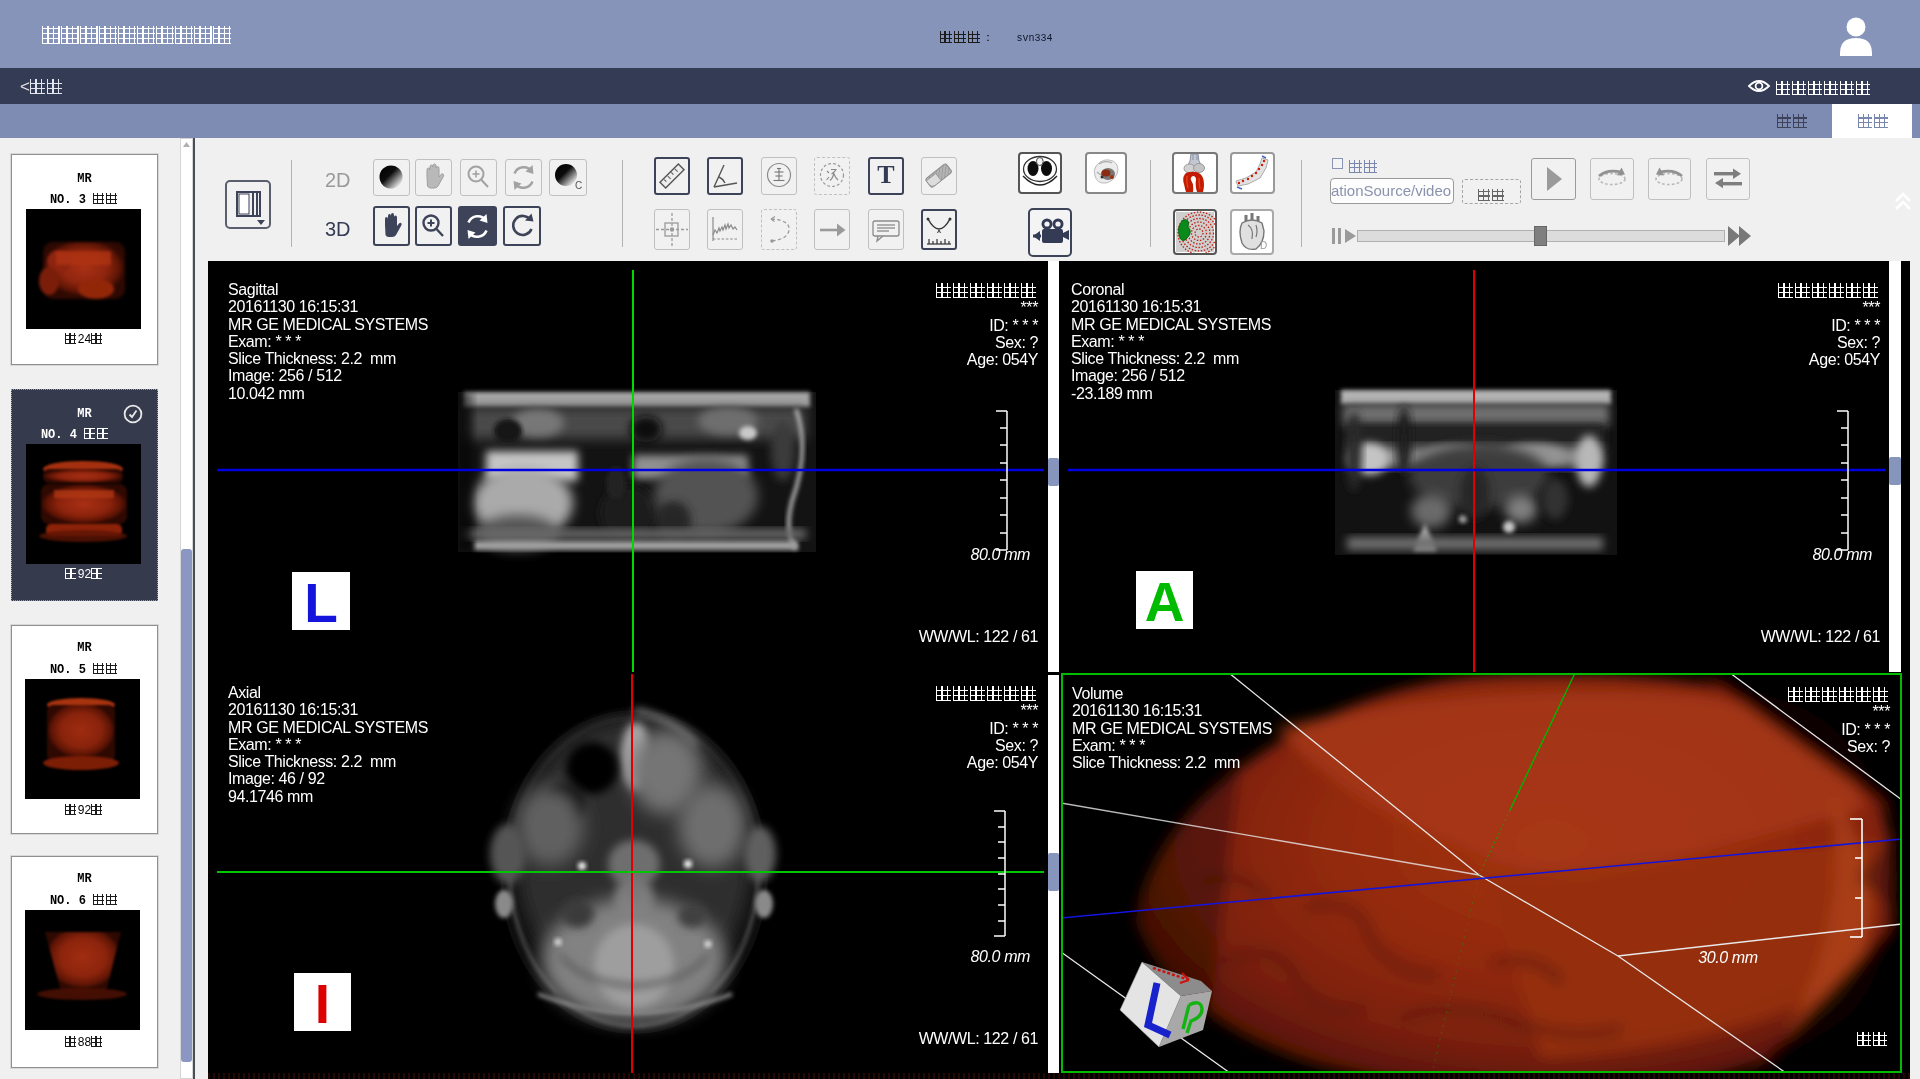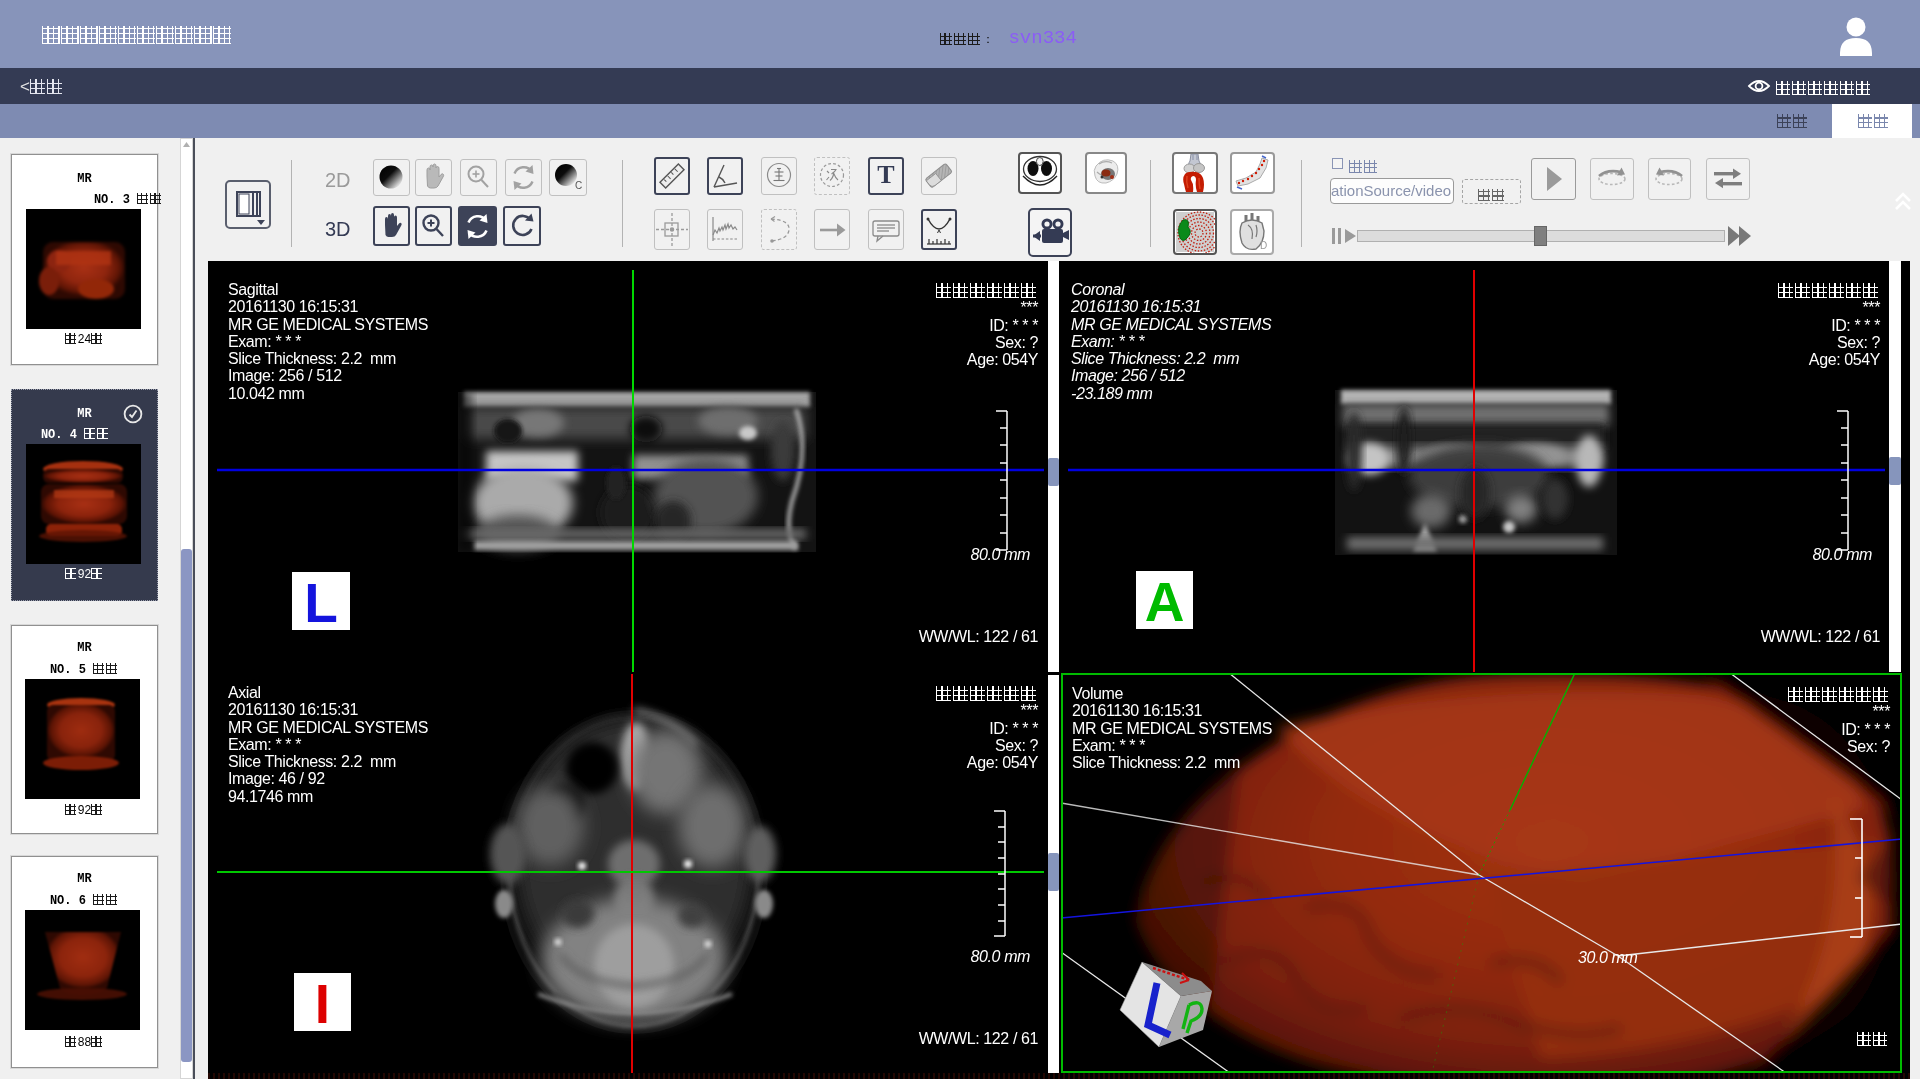--- a/index.html
+++ b/index.html
@@ -26,21 +26,21 @@
 </style>
 </head>
 <body>
 
 <div class="abs" style="left:0;top:0;width:1920px;height:68px;background:#8794ba;"></div>
 <div class="abs" style="left:42px;top:24px;">
 <span class="cj cw s20"></span><span class="cj cw s20"></span><span class="cj cw s20"></span><span class="cj cw s20"></span><span class="cj cw s20"></span><span class="cj cw s20"></span><span class="cj cw s20"></span><span class="cj cw s20"></span><span class="cj cw s20"></span><span class="cj cw s20"></span>
 </div>
 <div class="abs" style="left:940px;top:27px;">
 <span class="cj cb s13"></span><span class="cj cb s13"></span><span class="cj cb s13"></span><span style="color:#111;font-size:12px;">：</span>
-<span style="color:#8b5cf6;font-size:19px;margin-left:10px;font-family:'Liberation Mono',monospace;">svn334</span>
+<span style="color:#0f172a;font-size:10px;margin-left:18px;font-family:'Liberation Mono',monospace;">svn334</span>
 </div>
 <svg class="abs" style="left:1839px;top:17px;" width="34" height="40" viewBox="0 0 34 40">
 <circle cx="17" cy="10" r="9.5" fill="#fff"></circle>
 <path d="M1 39 L1 36 Q1 21 17 21 Q33 21 33 36 L33 39 Z" fill="#fff"></path>
 </svg>
 
 <div class="abs" style="left:0;top:68px;width:1920px;height:36px;background:#343b54;"></div>
 <div class="abs" style="left:20px;top:77px;color:#e6e6e6;font-size:17px;">&lt;<span class="cj ce s16"></span><span class="cj ce s16"></span></div>
 <svg class="abs" style="left:1747px;top:77px;" width="24" height="18" viewBox="0 0 24 18">
 <path d="M2 9 Q12 -1 22 9 Q12 19 2 9 Z" fill="none" stroke="#fff" stroke-width="1.8"></path>
@@ -50,21 +50,21 @@
 <span class="cj cw s15"></span><span class="cj cw s15"></span><span class="cj cw s15"></span><span class="cj cw s15"></span><span class="cj cw s15"></span><span class="cj cw s15"></span>
 </div>
 
 <div class="abs" style="left:0;top:104px;width:1920px;height:34px;background:#7e8bb2;"></div>
 <div class="abs" style="left:1777px;top:112px;"><span class="cj cd s15"></span><span class="cj cd s15"></span></div>
 <div class="abs" style="left:1832px;top:104px;width:80px;height:34px;background:#fff;"></div>
 <div class="abs" style="left:1858px;top:112px;"><span class="cj cs s15"></span><span class="cj cs s15"></span></div>
 
 <div class="abs" style="left:11px;top:154px;width:147px;height:211px;background:#fff;border:1px solid #909090;outline:1px solid #d8d8d8;"></div>
 <div class="abs" style="left:11px;top:172px;width:147px;text-align:center;color:#000;font-family:'Liberation Mono',monospace;font-size:12px;font-weight:bold;">MR</div>
-<div class="abs" style="left:11px;top:192px;width:147px;text-align:center;color:#000;font-family:'Liberation Mono',monospace;font-size:12px;font-weight:bold;margin-left:44px;">NO. 3 <span class="cj cb s12"></span><span class="cj cb s12"></span></div>
+<div class="abs" style="left:11px;top:192px;width:147px;text-align:center;color:#000;font-family:'Liberation Mono',monospace;font-size:12px;font-weight:bold;">NO. 3 <span class="cj cb s12"></span><span class="cj cb s12"></span></div>
 <div class="abs" style="left:26px;top:209px;width:115px;height:120px;background:#000;overflow:hidden;">
 <svg width="115" height="120" viewBox="0 0 115 120">
 <defs>
         <radialGradient id="rg1" cx="50%" cy="45%">
           <stop offset="0%" stop-color="#a83014"></stop>
           <stop offset="55%" stop-color="#8f250e"></stop>
           <stop offset="85%" stop-color="#601505"></stop>
           <stop offset="100%" stop-color="#2e0902"></stop>
         </radialGradient>
       </defs>
@@ -682,21 +682,21 @@
       <line x1="13" y1="53" x2="20" y2="53"></line>
       <line x1="13" y1="70" x2="20" y2="70"></line>
       <line x1="13" y1="88" x2="20" y2="88"></line>
       <line x1="13" y1="105" x2="20" y2="105"></line>
       <line x1="13" y1="123" x2="20" y2="123"></line>
     </g>
   </svg>
 <div class="abs" style="left:292px;top:572px;width:58px;height:58px;background:#fff;"></div>
 <div class="abs" style="left:292px;top:572px;width:58px;height:58px;color:#1414dd;font-size:55px;font-weight:bold;line-height:62px;text-align:center;">L</div>
 
-<div class="abs vtext" style="left:1071px;top:281px;font-style:italic;">Coronal<br>20161130 16:15:31<br>MR GE MEDICAL SYSTEMS<br>Exam: * * *<br>Slice Thickness: 2.2&nbsp; mm<br>Image: 256 / 512<br>-23.189 mm</div>
+<div class="abs vtext" style="left:1071px;top:281px;">Coronal<br>20161130 16:15:31<br>MR GE MEDICAL SYSTEMS<br>Exam: * * *<br>Slice Thickness: 2.2&nbsp; mm<br>Image: 256 / 512<br>-23.189 mm</div>
 <div class="abs vtext" style="left:1580px;top:281px;width:300px;text-align:right;"><span class="cj cw s16"></span><span class="cj cw s16"></span><span class="cj cw s16"></span><span class="cj cw s16"></span><span class="cj cw s16"></span><span class="cj cw s16"></span><br>***<br>ID: * * *<br>Sex: ?<br>Age: 054Y</div>
 <div class="abs vtext" style="left:1580px;top:628px;width:300px;text-align:right;">WW/WL: 122 / 61</div>
 <div class="abs vtext" style="left:1572px;top:546px;width:300px;text-align:right;font-style:italic;">80.0 mm</div>
 <svg class="abs" style="left:1828px;top:410px;" width="22" height="141" viewBox="0 0 22 141">
     <g stroke="#fff" stroke-width="1.5" fill="none">
       <line x1="20" y1="1" x2="20" y2="140"></line>
       <line x1="9" y1="1" x2="20" y2="1"></line>
       <line x1="9" y1="140" x2="20" y2="140"></line>
       <line x1="13" y1="18" x2="20" y2="18"></line>
       <line x1="13" y1="35" x2="20" y2="35"></line>
@@ -726,21 +726,21 @@
       <line x1="13" y1="79" x2="20" y2="79"></line>
       <line x1="13" y1="95" x2="20" y2="95"></line>
       <line x1="13" y1="111" x2="20" y2="111"></line>
     </g>
   </svg>
 <div class="abs" style="left:294px;top:973px;width:57px;height:58px;background:#fff;"></div>
 <div class="abs" style="left:294px;top:973px;width:57px;height:58px;color:#dd0000;font-size:55px;font-weight:bold;line-height:62px;text-align:center;">I</div>
 
 <div class="abs vtext" style="left:1072px;top:685px;">Volume<br>20161130 16:15:31<br>MR GE MEDICAL SYSTEMS<br>Exam: * * *<br>Slice Thickness: 2.2&nbsp; mm</div>
 <div class="abs vtext" style="left:1590px;top:685px;width:300px;text-align:right;"><span class="cj cw s16"></span><span class="cj cw s16"></span><span class="cj cw s16"></span><span class="cj cw s16"></span><span class="cj cw s16"></span><span class="cj cw s16"></span><br>***<br>ID: * * *<br>Sex: ?</div>
-<div class="abs vtext" style="left:1578px;top:949px;width:300px;text-align:left;font-style:italic;">30.0 mm</div>
+<div class="abs vtext" style="left:1578px;top:949px;width:300px;text-align:center;font-style:italic;">30.0 mm</div>
 <div class="abs vtext" style="left:1857px;top:1030px;"><span class="cj cw s15"></span><span class="cj cw s15"></span></div>
 <svg class="abs" style="left:1848px;top:818px;" width="16" height="120" viewBox="0 0 16 120">
     <g stroke="#fff" stroke-width="1.6" fill="none">
       <line x1="14" y1="1" x2="14" y2="119"></line>
       <line x1="2" y1="1" x2="14" y2="1"></line>
       <line x1="2" y1="119" x2="14" y2="119"></line>
       <line x1="7" y1="40" x2="14" y2="40"></line>
       <line x1="7" y1="80" x2="14" y2="80"></line>
     </g>
   </svg>

